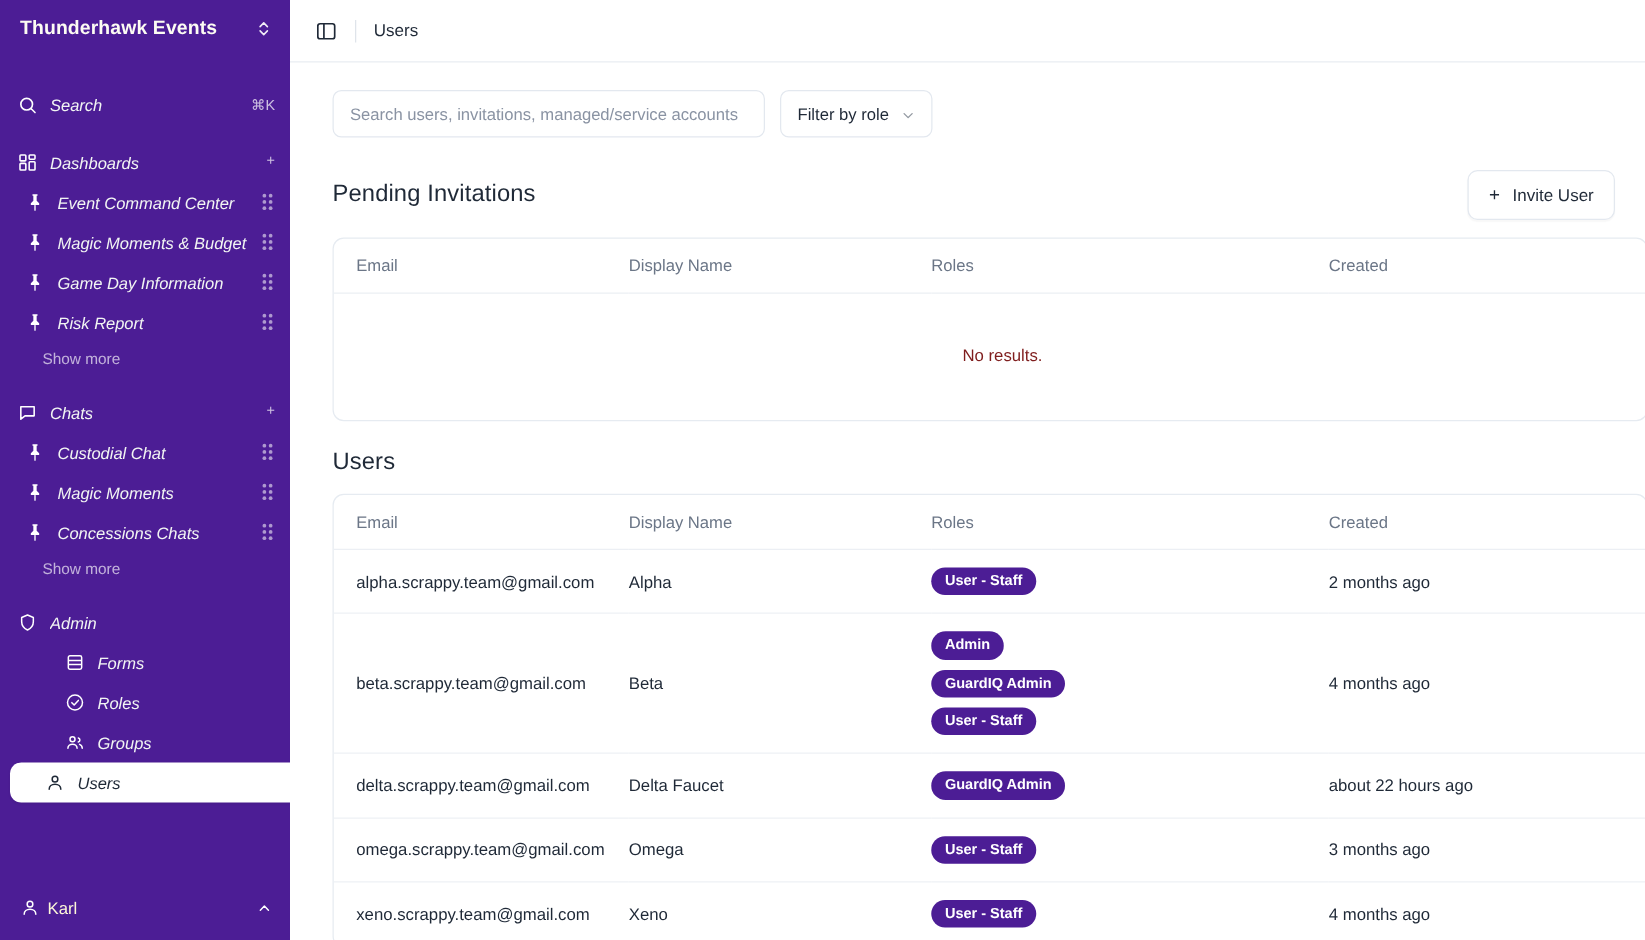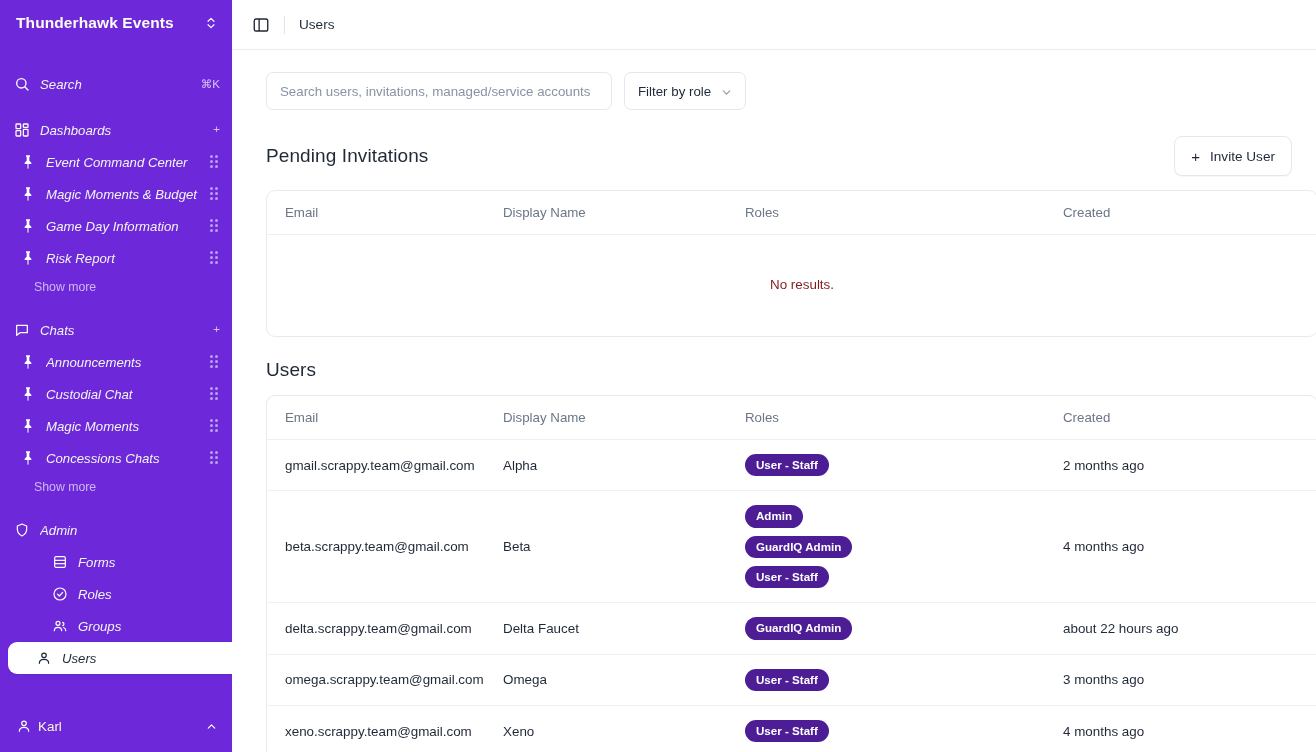--- a/index.html
+++ b/index.html
@@ -8,21 +8,21 @@
     overflow: hidden;
     font-family: "Liberation Sans", sans-serif;
     background: #ffffff;
     color: #111827;
   }
   .app { display: flex; width: 1316px; height: 752px; }
 
   
   .sidebar {
     width: 232px; height: 752px;
-    background: #6d28d9;
+    background: #4c1d95;
     color: #f3f6f4;
     flex: 0 0 232px;
     position: relative;
     display: flex; flex-direction: column;
     padding-top: 0;
   }
   .ws-header {
     height: 46px;
     display: flex; align-items: center;
     padding: 0 14px 0 16px;
@@ -345,39 +345,20 @@
       <div class="row">
         <span class="ic">
           <svg viewBox="0 0 24 24" fill="none" stroke="#ffffff" stroke-width="1.9" stroke-linejoin="round">
               <path d="M4 5h16v11H9l-5 4V5z"></path>
             </svg>
         </span>
         <span class="lbl">Chats</span>
         <span class="trail plus">+</span>
       </div>
 
-      <div class="row sub">
-        <span class="ic">
-          <svg viewBox="0 0 24 24" fill="#ffffff" stroke="none">
-              <path d="M9 2h6v2h-1v6l3 3v2H7v-2l3-3V4H9z"></path>
-              <rect x="11.2" y="15" width="1.6" height="7" rx=".7"></rect>
-            </svg>
-        </span>
-        <span class="lbl">Announcements</span>
-        <span class="trail">
-            <span class="grip">
-              <i></i>
-              <i></i>
-              <i></i>
-              <i></i>
-              <i></i>
-              <i></i>
-            </span>
-          </span>
-      </div>
       <div class="row sub">
         <span class="ic">
           <svg viewBox="0 0 24 24" fill="#ffffff" stroke="none">
               <path d="M9 2h6v2h-1v6l3 3v2H7v-2l3-3V4H9z"></path>
               <rect x="11.2" y="15" width="1.6" height="7" rx=".7"></rect>
             </svg>
         </span>
         <span class="lbl">Custodial Chat</span>
         <span class="trail">
             <span class="grip">
@@ -574,21 +555,21 @@
           <thead>
             <tr>
               <th>Email</th>
               <th>Display Name</th>
               <th>Roles</th>
               <th>Created</th>
             </tr>
           </thead>
           <tbody>
             <tr>
-              <td>gmail.scrappy.team@gmail.com</td>
+              <td>alpha.scrappy.team@gmail.com</td>
               <td>Alpha</td>
               <td>
                 <span class="badges">
                   <span class="badge">User - Staff</span>
                 </span>
               </td>
               <td class="created">2 months ago</td>
             </tr>
             <tr>
               <td>beta.scrappy.team@gmail.com</td>

